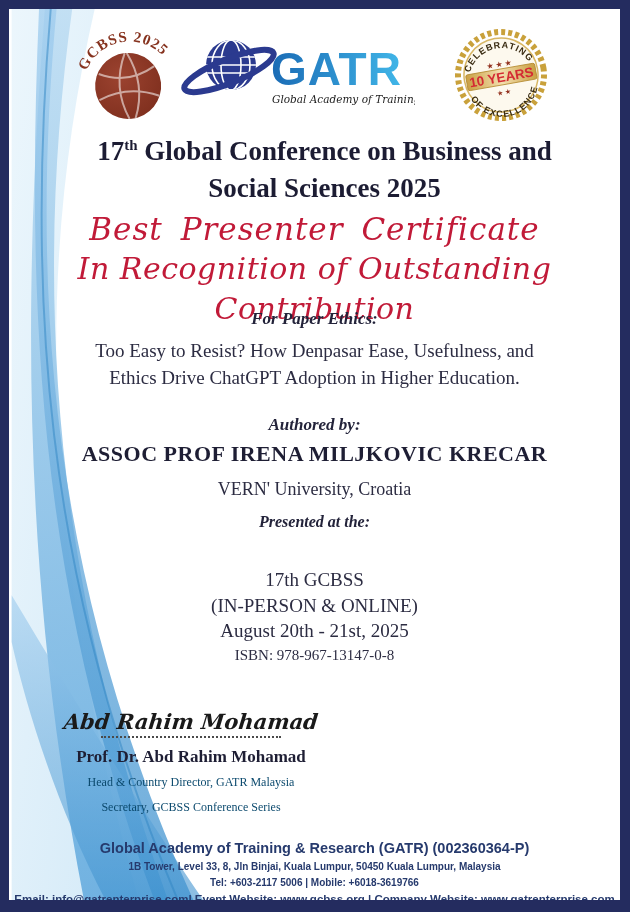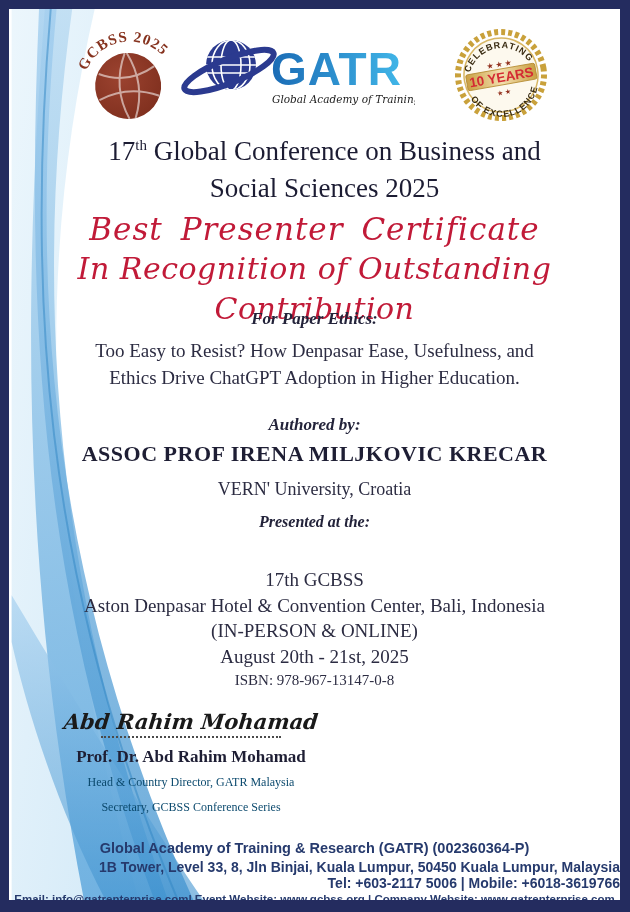--- a/index.html
+++ b/index.html
@@ -17,21 +17,21 @@
   .decor { position:absolute; left:0; top:0; height:100%; width:230px; pointer-events:none; }
   .layer { position:absolute; left:0; right:0; text-align:center; }
 
   
   .logo { position:absolute; top:14px; }
   .logo-gcbss { left:62px; width:112px; height:102px; }
   .logo-gatr  { left:170px; top:20px; width:236px; height:96px; }
   .logo-badge { left:436px; top:16px; width:112px; height:102px; }
 
   
-  .title { top:118px; color:#1c1c33; font-weight:400; font-size:27px; line-height:37px;padding-left:20px; }
+  .title { top:118px; color:#1c1c33; font-weight:700; font-size:27px; line-height:37px;padding-left:20px; }
   .title sup { font-size:15px; }
 
   
   .award { top:200px; color:#c11a38; font-style:italic; font-family:"DejaVu Serif", serif; }
   .award-l1 { font-size:31px; line-height:40px; word-spacing:7px; letter-spacing:1px;}
   .award-l2 { font-size:30px; line-height:40px; letter-spacing:0.5px;}
 
   .small-label { font-style:italic; font-weight:600; color:#23233a; }
   .paper-label { top:300px; font-size:17px; }
   .paper-title { top:328px; font-size:19px; line-height:27px; color:#2c2c42; }
@@ -48,21 +48,21 @@
   .sig-block { position:absolute; left:48px; top:700px; width:268px; text-align:center; }
   .sig-script { font-family:"DejaVu Serif", serif; font-style:italic; font-weight:700;
                 font-size:21px; color:#1a1a1a; transform:skewX(-6deg); }
   .sig-rule { margin:2px auto 6px auto; width:180px; border-bottom:2px dotted #4a4a4a; }
   .sig-name { font-size:17px; font-weight:700; color:#1e1e34; line-height:26px; }
   .sig-role { font-size:12px; color:#0c4a6e; line-height:25px; }
 
   
   .footer { top:829px; font-family:"Liberation Sans", sans-serif; color:#263a6d; }
   .footer-org { font-size:14.5px; font-weight:700; line-height:21px; }
-  .footer-line { font-size:14px; font-weight:700; line-height:16px;text-align:right; }
+  .footer-line { font-size:10px; font-weight:700; line-height:16px; }
   .footer-web { font-size:11.5px; font-weight:700; line-height:16px; }
 </style>
 </head>
 <body>
 
 <div class="page">
 
   <svg class="decor" viewBox="0 0 230 912" aria-hidden="true">
     <defs>
       <linearGradient id="wg1" x1="0" y1="0" x2="1" y2="1">
@@ -172,21 +172,20 @@
     <div>Ethics Drive ChatGPT Adoption in Higher Education.</div>
   </div>
 
   <div class="layer small-label author-label">Authored by:</div>
   <div class="layer affiliation">VERN' University, Croatia</div>
   <div class="layer author-name">ASSOC PROF IRENA MILJKOVIC KRECAR</div>
 
   <div class="layer small-label event-label">Presented at the:</div>
   <div class="layer event-lines">
     <div>17th GCBSS</div>
-    <div>Aston Denpasar Hotel &amp; Convention Center, Bali, Indonesia</div>
     <div>(IN-PERSON &amp; ONLINE)</div>
     <div>August 20th - 21st, 2025</div>
     <div class="event-isbn">ISBN: 978-967-13147-0-8</div>
   </div>
 
   <div class="sig-block">
     <div class="sig-script">Abd Rahim Mohamad</div>
     <div class="sig-rule"></div>
     <div class="sig-name">Prof. Dr. Abd Rahim Mohamad</div>
     <div class="sig-role">Head &amp; Country Director, GATR Malaysia</div>

